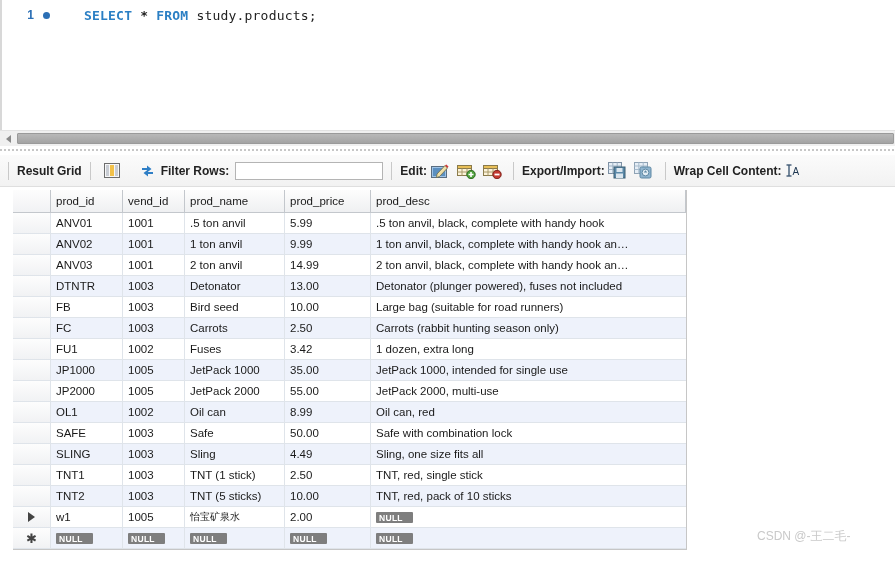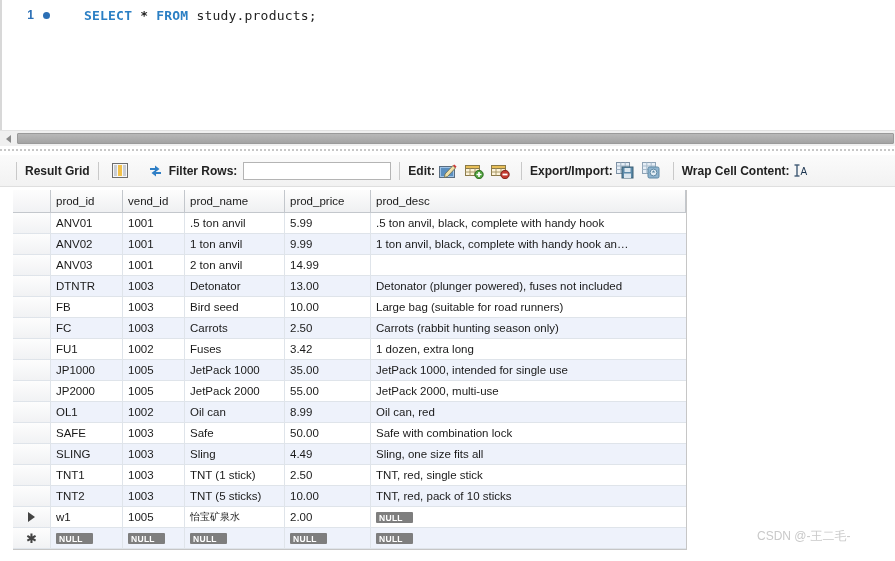--- a/index.html
+++ b/index.html
@@ -121,21 +121,21 @@
 
   
   .res-toolbar {
     position: absolute;
     left: 0; top: 155px;
     width: 895px; height: 32px;
     background: linear-gradient(#fbfbfb, #f2f2f2);
     border-bottom: 1px solid #dfdfdf;
     display: flex;
     align-items: center;
-    padding-left: 8px;
+    padding-left: 0;
     font-size: 12px;
     color: #222;
   }
   .vbar {
     width: 1px; height: 18px;
     background: #c9c9c9;
     margin: 0 8px;
     flex: 0 0 auto;
   }
   .tb-label {
@@ -389,20 +389,21 @@
           <div class="gcell c-name">1 ton anvil</div>
           <div class="gcell c-price">9.99</div>
           <div class="gcell c-desc">1 ton anvil, black, complete with handy hook an…</div>
         </div>
         <div class="grow">
           <div class="gcell c-sel"></div>
           <div class="gcell c-id">ANV03</div>
           <div class="gcell c-vend">1001</div>
           <div class="gcell c-name">2 ton anvil</div>
           <div class="gcell c-price">14.99</div>
+          <div class="gcell c-desc">2 ton anvil, black, complete with handy hook an…</div>
         </div>
         <div class="grow alt">
           <div class="gcell c-sel"></div>
           <div class="gcell c-id">DTNTR</div>
           <div class="gcell c-vend">1003</div>
           <div class="gcell c-name">Detonator</div>
           <div class="gcell c-price">13.00</div>
           <div class="gcell c-desc">Detonator (plunger powered), fuses not included</div>
         </div>
         <div class="grow">

